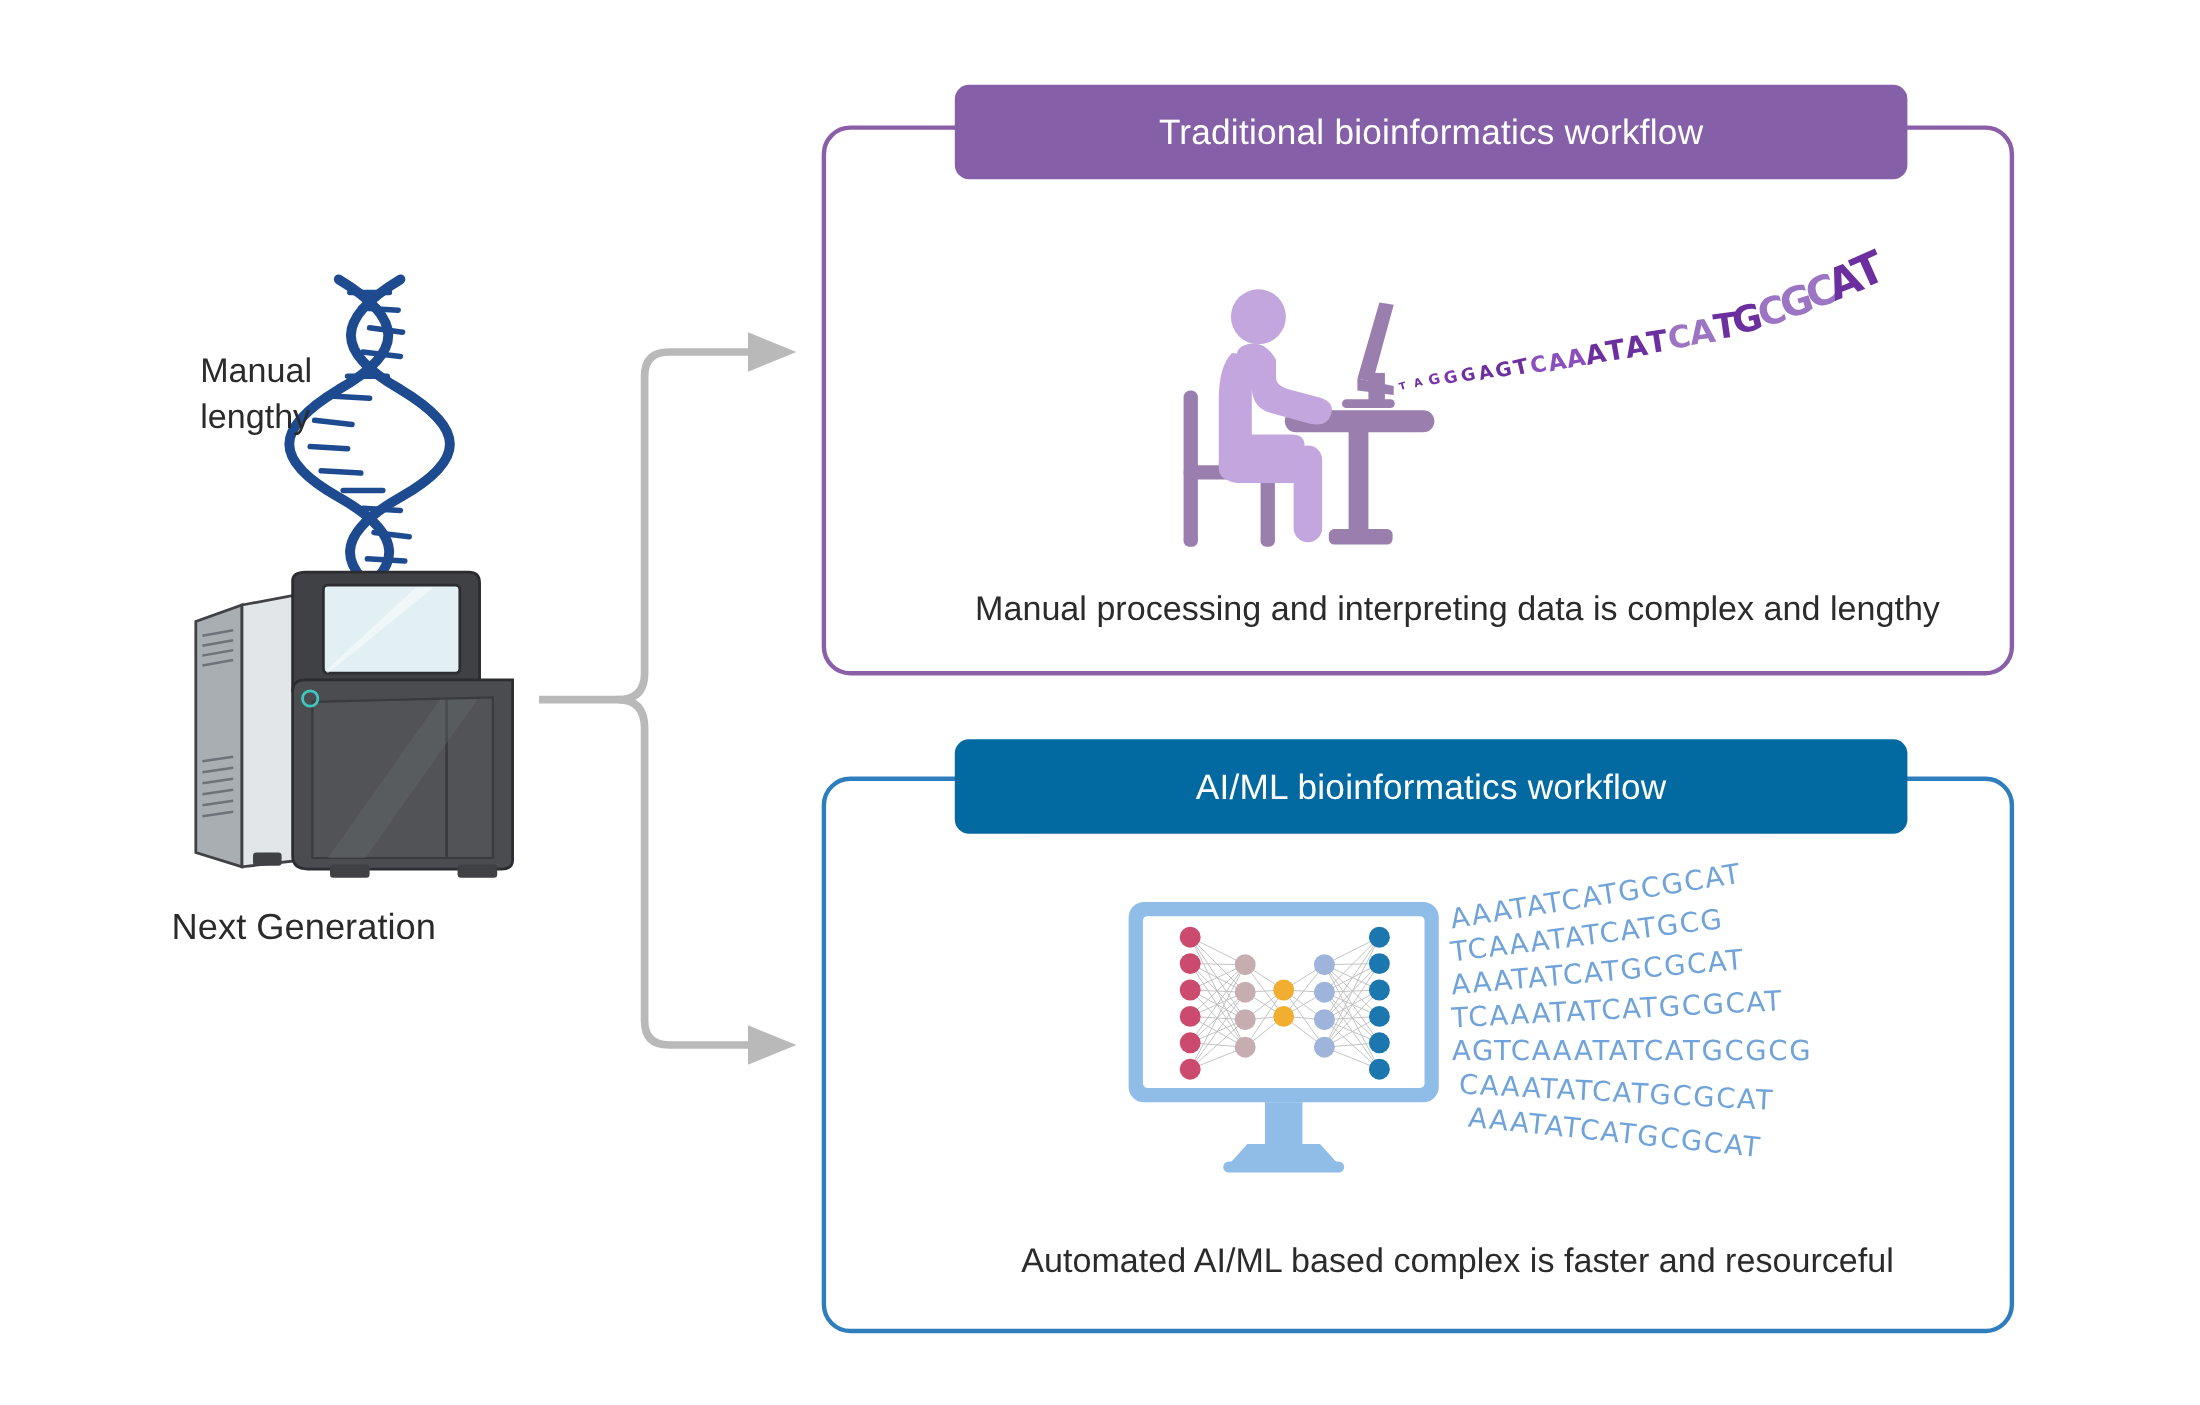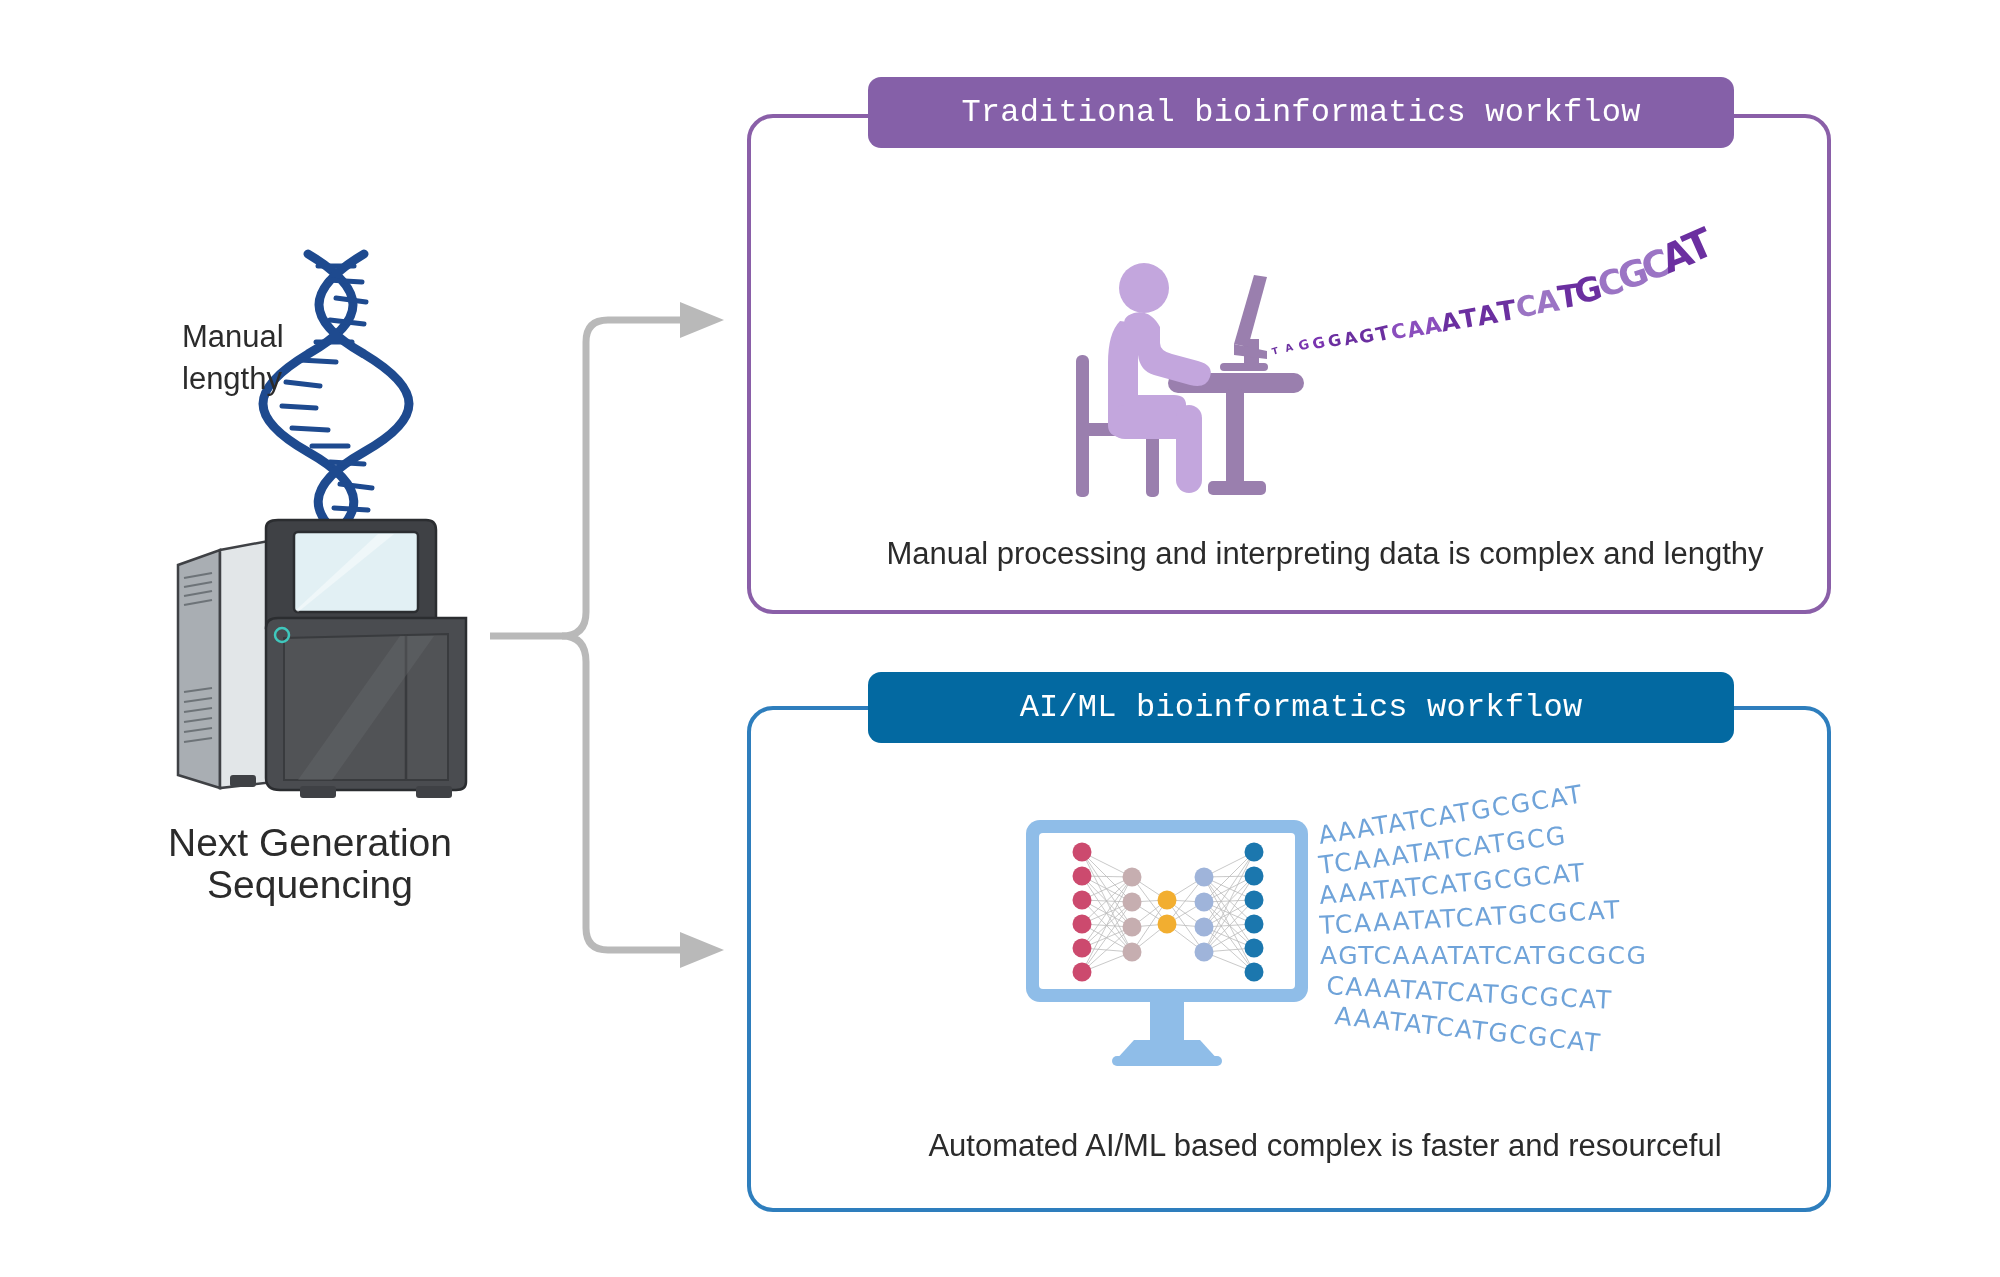--- a/index.html
+++ b/index.html
@@ -23,27 +23,26 @@
   #genetic-material-label {
     left: 182px;
     top: 316px;
     width: 240px;
     font-size: 31px;
     line-height: 42px;
     color: #2b2b2b;
     text-align: left;
   }
   #ngs-label {
-    left: 140px;
+    left: 156px;
     top: 822px;
     width: 340px;
-    font-size: 39px;
+    font-size: 33px;
     line-height: 42px;
     color: #2b2b2b;
-    text-align: center;
   }
 
   #dna-helix { left: 268px; top: 250px; width: 130px; height: 300px; }
   #ngs-machine { left: 148px; top: 520px; width: 330px; height: 290px; }
 
   
   #branch-connector { left: 490px; top: 290px; width: 260px; height: 690px; }
 
   
   .panel {
@@ -61,30 +60,29 @@
   #panel-aiml {
     left: 747px;
     top: 706px;
     width: 1084px;
     height: 506px;
     border: 4px solid #2e7ebd;
   }
 
   .panel-header {
     position: absolute;
-    height: 71px;
+    height: 86px;
     border-radius: 13px;
     display: flex;
     align-items: center;
     justify-content: center;
     color: #ffffff;
     font-size: 32px;
     letter-spacing: 0.2px;
     z-index: 5;
-    font-family: Liberation Mono, monospace;
   }
   #header-traditional {
     left: 868px;
     top: 77px;
     width: 866px;
     background: #8560a8;
   }
   #header-aiml {
     left: 868px;
     top: 672px;
@@ -177,21 +175,20 @@
     <circle cx="134" cy="115" r="7" fill="none" stroke="#3fc8bd" stroke-width="2.5"></circle>
 
     <rect x="82" y="255" width="26" height="12" rx="3" fill="#3f4145"></rect>
     <rect x="152" y="266" width="36" height="12" rx="3" fill="#3f4145"></rect>
     <rect x="268" y="266" width="36" height="12" rx="3" fill="#3f4145"></rect>
   </svg>
 </div>
 
 <div class="abs" id="ngs-label">
   <div>Next Generation</div>
-  <div>Sequencing</div>
 </div>
 
 <div class="abs" id="branch-connector">
   <svg viewBox="0 0 260 690" width="260" height="690">
     <g fill="none" stroke="#b9b9b9" stroke-width="7" stroke-linecap="butt">
 
       <path d="M0 346 L72 346"></path>
 
       <path d="M72 346 Q96 346 96 322 L96 52 Q96 30 118 30 L196 30"></path>
 

